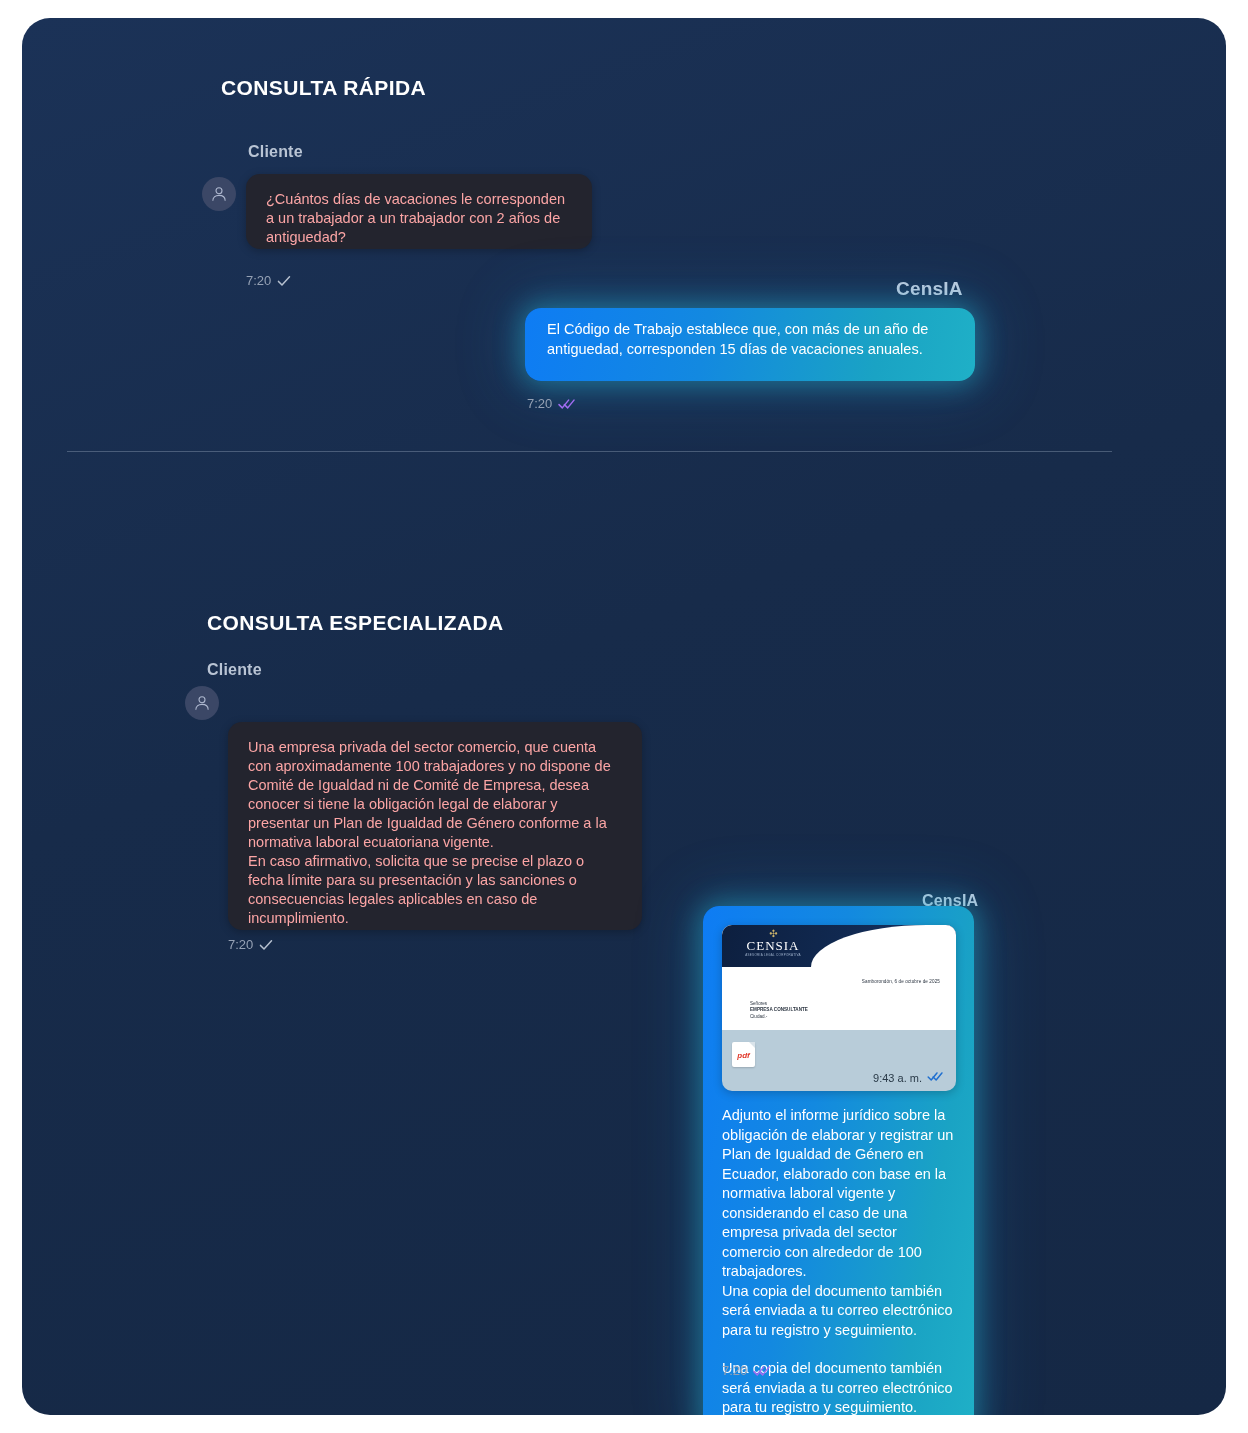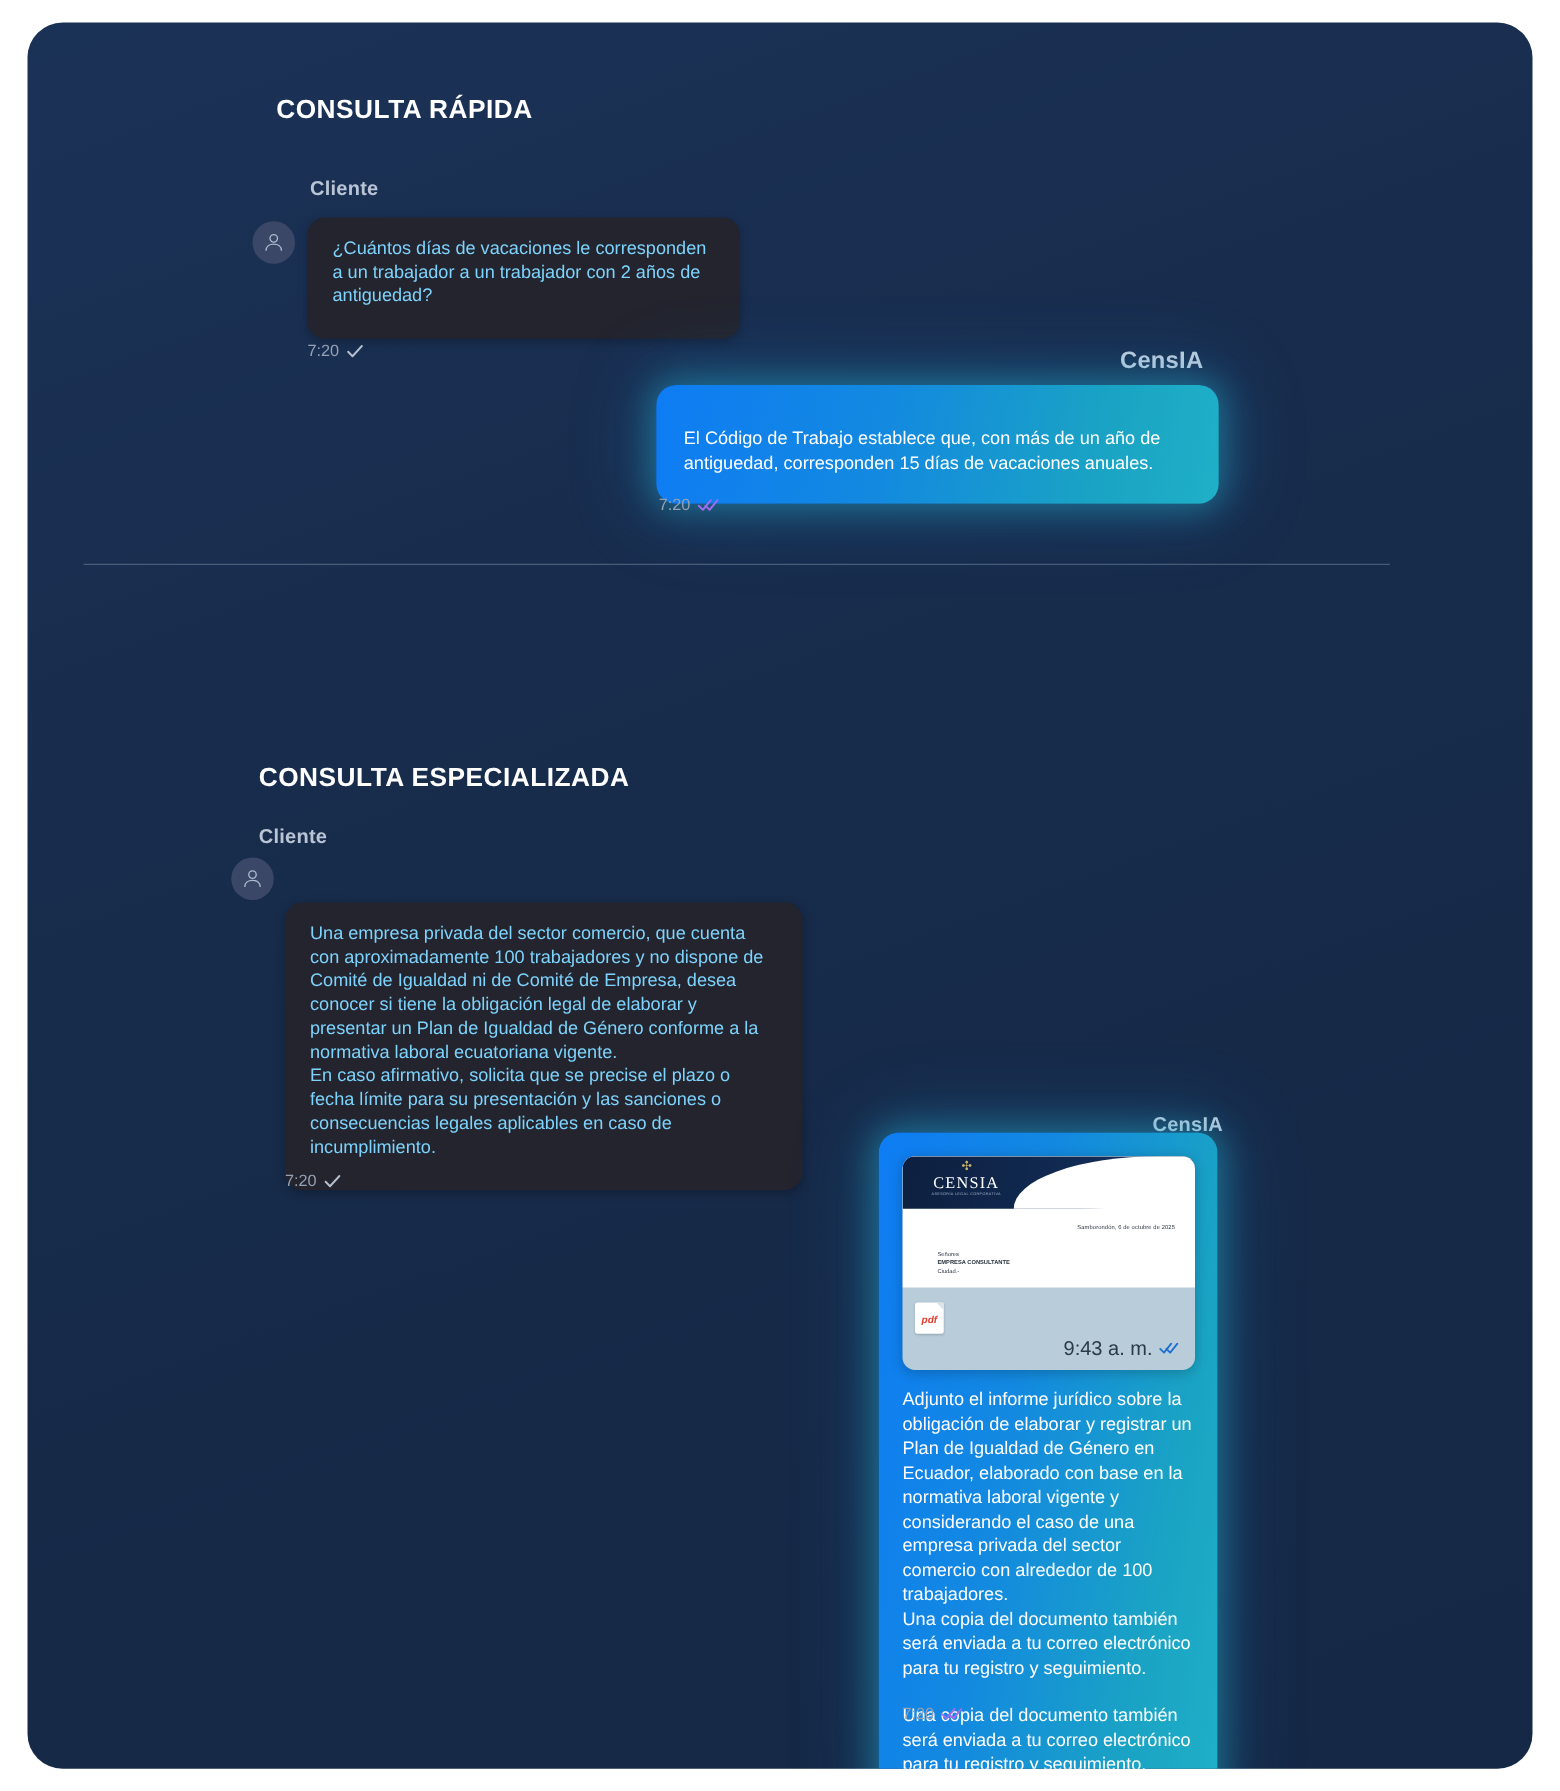--- a/index.html
+++ b/index.html
@@ -65,24 +65,24 @@
     align-items: center;
     justify-content: center;
   }
   .avatar svg { display: block; }
 
   
   .bubble-client {
     position: absolute;
     background: #23242e;
     border-radius: 14px;
-    color: #7dd3fc;
+    color: #fca5a5;
     font-size: 14.5px;
     line-height: 19px;
-    padding: 16px 20px 24px 20px;
+    padding: 16px 20px 2px 20px;
     box-sizing: border-box;
     white-space: pre-wrap;
     box-shadow: 0 2px 8px rgba(0,0,0,0.25);
   }
 
   
   .bubble-ai {
     position: absolute;
     border-radius: 16px;
     background: linear-gradient(100deg, #0e7cf4 0%, #1389e0 40%, #1aa3c4 78%, #1fb0c7 100%);
@@ -227,21 +227,21 @@
   .doc-sub {
     font-size: 11.5px;
     color: #3d4a55;
     margin-top: 3px;
   }
   .doc-time {
     display: flex;
     justify-content: flex-end;
     align-items: center;
     gap: 5px;
-    font-size: 16px;
+    font-size: 11px;
     color: #2a3a48;
     padding: 0 12px 7px 0;
   }
 </style>
 </head>
 <body>
 
 <div class="screen">
 
   <div class="section-title" id="title-rapida">CONSULTA RÁPIDA</div>
@@ -261,21 +261,21 @@
     <span>7:20</span>
     <span class="ticks">
       <svg width="14" height="12" viewBox="0 0 14 12">
         <path d="M1.5 6.4 L5 10 L12.5 1.8" fill="none" stroke="#b6c0cf" stroke-width="1.5" stroke-linecap="round" stroke-linejoin="round"></path>
       </svg>
     </span>
   </div>
 
   <div class="sender-label sender-right" style="left:874px; top:260px; font-size:19px;">CensIA</div>
 
-  <div class="bubble-ai" style="left:503px; top:290px; width:450px; padding:34px 22px 22px 22px;">
+  <div class="bubble-ai" style="left:503px; top:290px; width:450px; padding:12px 22px 22px 22px;">
     <div class="ai-text">El Código de Trabajo establece que, con más de un año de antiguedad, corresponden 15 días de vacaciones anuales.</div>
   </div>
 
   <div class="meta" style="left:505px; top:378px;">
     <span>7:20</span>
     <span class="ticks">
       <svg width="18" height="12" viewBox="0 0 18 12">
         <path d="M1 6.6 L4.3 9.9 L10.6 2.1" fill="none" stroke="#a06cf0" stroke-width="1.5" stroke-linecap="round" stroke-linejoin="round"></path>
         <path d="M6.4 6.6 L9.7 9.9 L16 2.1" fill="none" stroke="#a06cf0" stroke-width="1.5" stroke-linecap="round" stroke-linejoin="round"></path>
       </svg>

